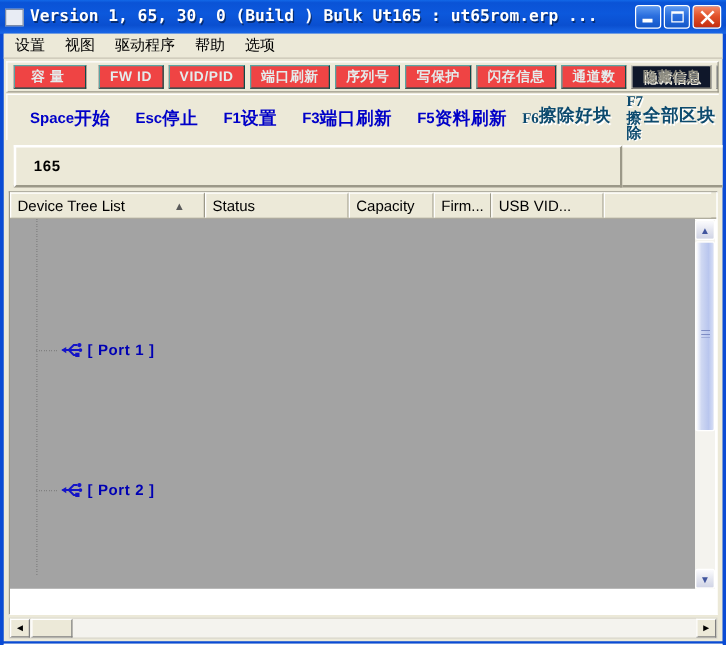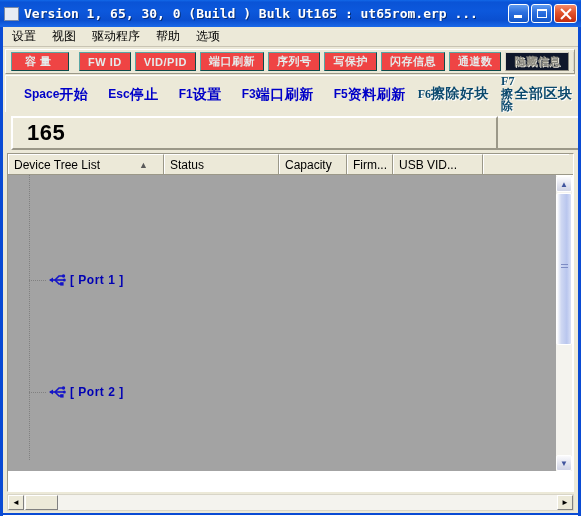--- a/index.html
+++ b/index.html
@@ -212,21 +212,21 @@
     width: 487px; height: 34px;
     background: #ece9d8;
     border: 2px solid;
     border-color: #ffffff #9b9888 #9b9888 #ffffff;
     box-sizing: border-box;
     display: flex;
     align-items: center;
     padding-left: 14px;
   }
   .infopanel .val {
-    font-size: 22px;
+    font-size: 12px;
     font-weight: bold;
     color: #000;
     font-family: "Liberation Sans", sans-serif;
     letter-spacing: 0.5px;
   }
   .infopanel-right {
     position: absolute;
     left: 495px; top: 89px;
     width: 80px; height: 34px;
     background: #ece9d8;

